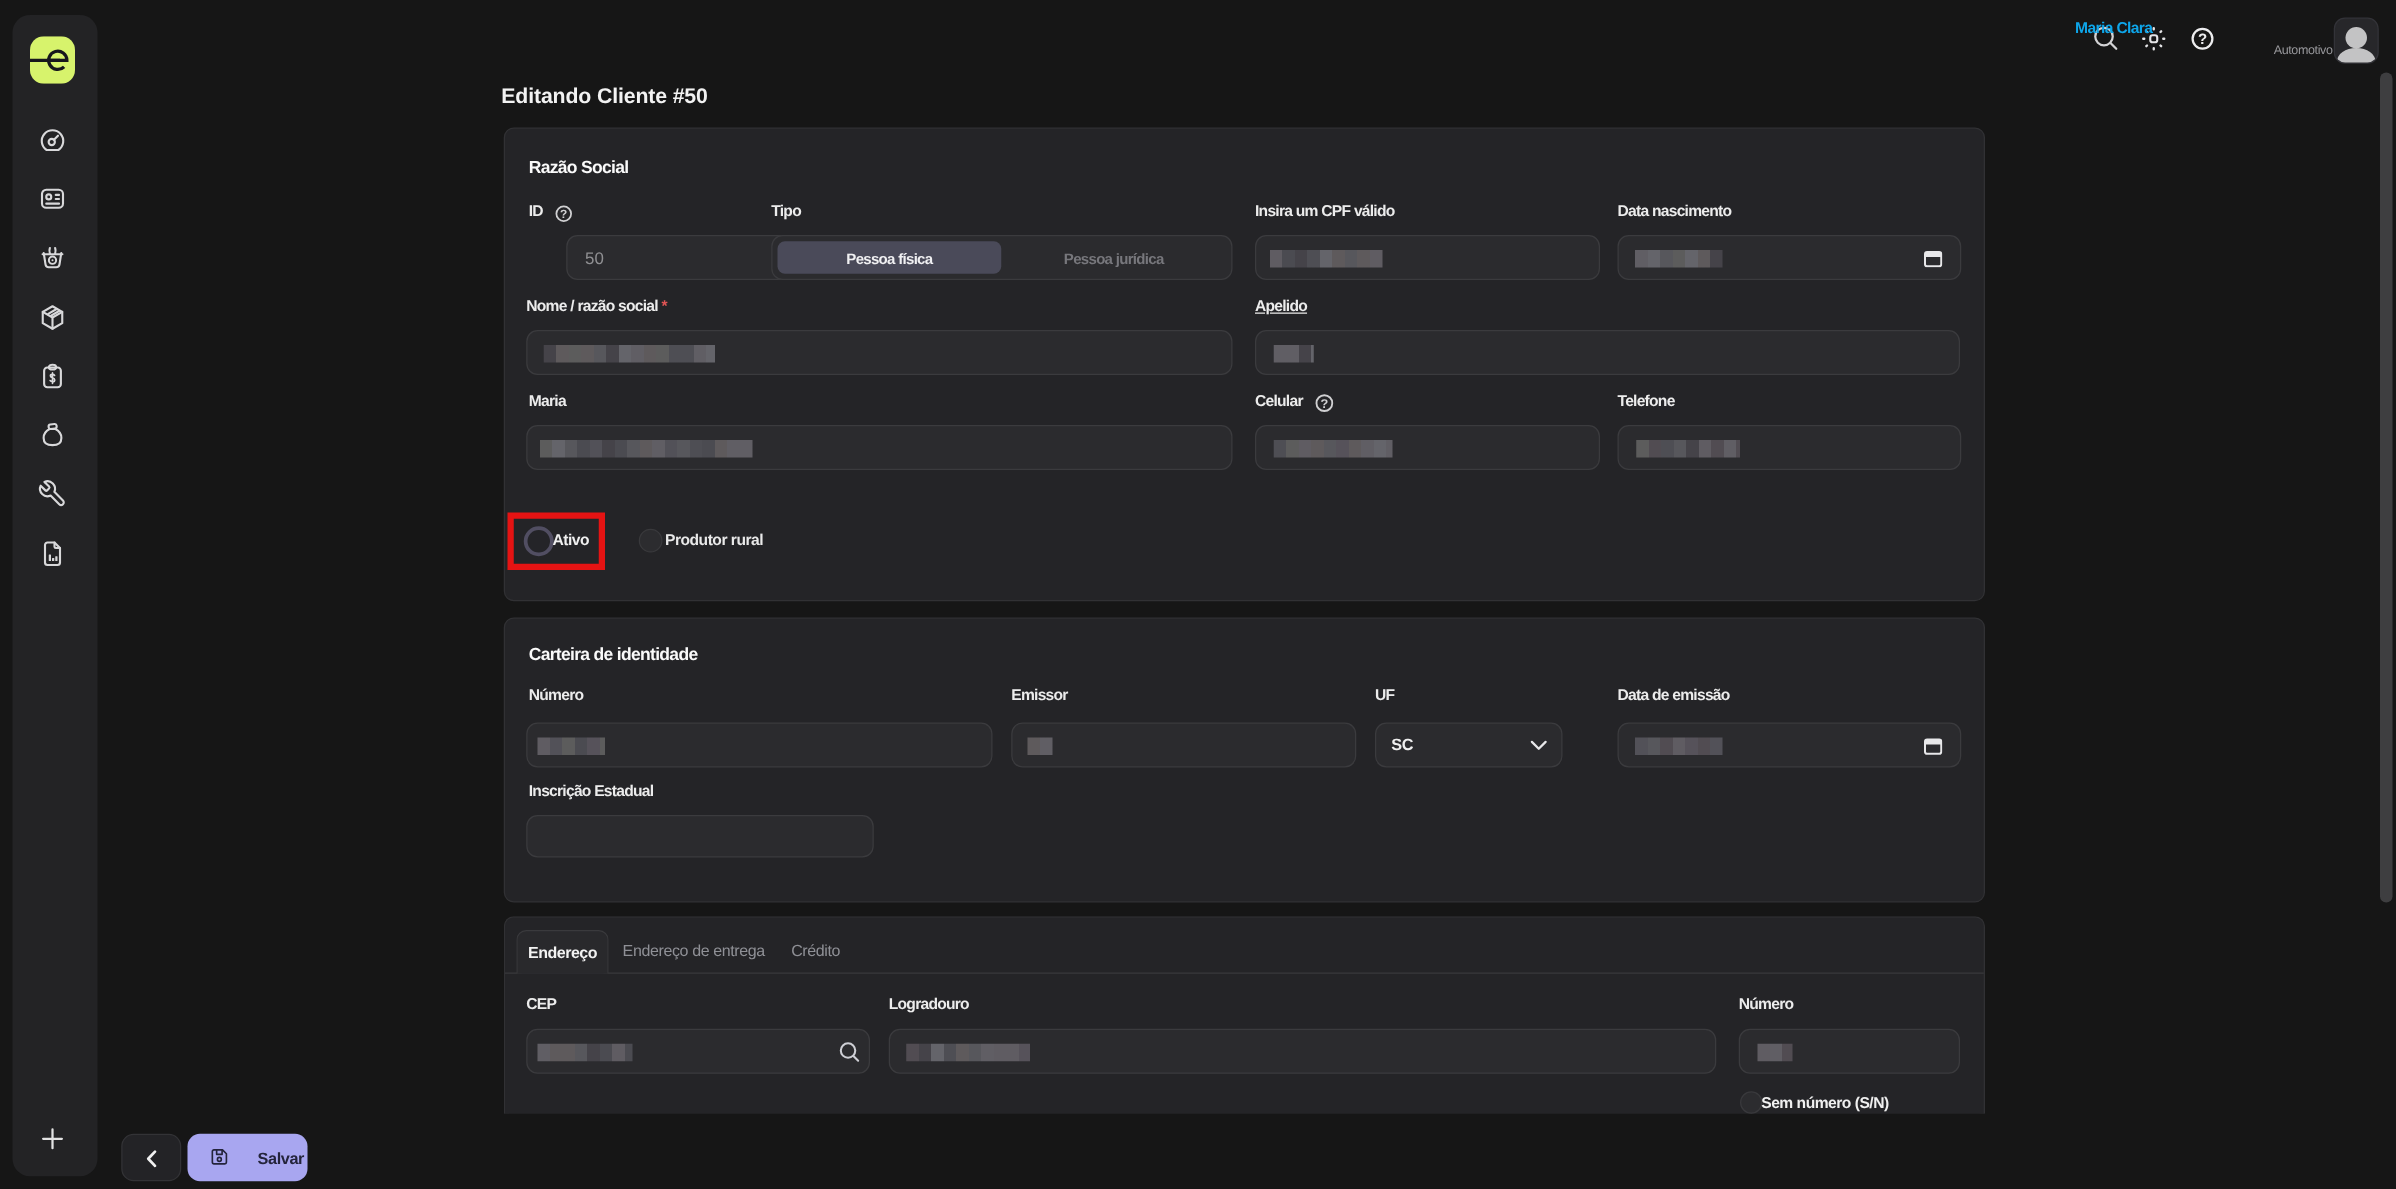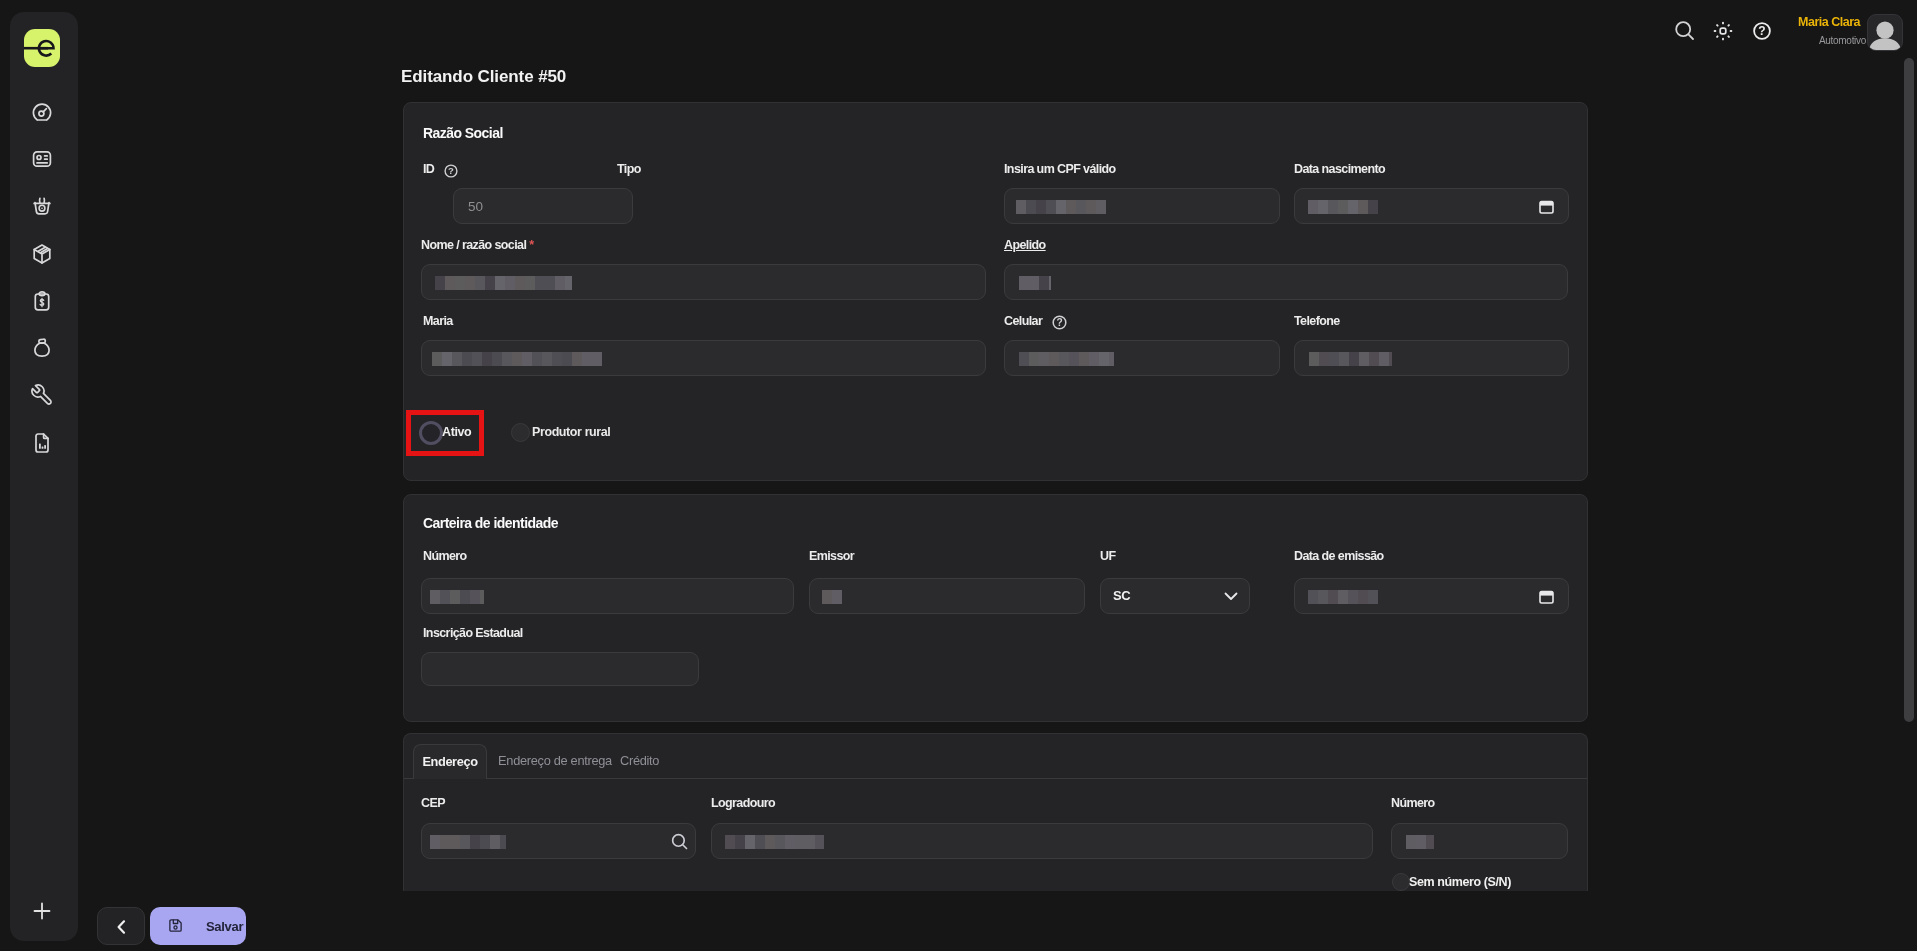--- a/index.html
+++ b/index.html
@@ -111,21 +111,21 @@
     <path d="M11 2.6 V3.4 M11 18.6 V19.4 M2.6 11 H3.4 M18.6 11 H19.4 M5.06 5.06 L5.62 5.62 M16.38 16.38 L16.94 16.94 M16.94 5.06 L16.38 5.62 M5.62 16.38 L5.06 16.94"></path>
   </g>
 </svg></div>
 
 <div class="abs" style="left:1751px;top:20px;">
 <svg width="22" height="22" viewBox="0 0 22 22" fill="none">
   <circle cx="11" cy="11" r="7.9" stroke="#ececee" stroke-width="1.8"></circle>
   <text x="11" y="15.2" text-anchor="middle" font-size="12" font-weight="bold" fill="#ececee" font-family="Liberation Sans">?</text>
 </svg></div>
 
-<div class="abs" style="left:1660px;top:15px;width:200px;text-align:right;font-size:12.5px;font-weight:bold;color:#eab308;letter-spacing:-0.5px;">Maria Clara</div>
+<div class="abs" style="left:1660px;top:15px;width:200px;text-align:left;font-size:12.5px;font-weight:bold;color:#0ea5e9;letter-spacing:-0.5px;">Maria Clara</div>
 <div class="abs" style="left:1666px;top:35px;width:200px;text-align:right;font-size:10px;color:#98989c;letter-spacing:-0.3px;">Automotivo</div>
 
 <div class="abs" style="left:1867px;top:14px;width:36px;height:37px;border-radius:9px;background:#27272a;border:1px solid #333338;overflow:hidden;">
 <svg width="36" height="37" viewBox="0 0 36 37" fill="#c3c3c4" style="margin:-1px 0 0 -1px;">
   <circle cx="18" cy="16.2" r="8.6"></circle>
   <path d="M2 37.5 C2 29 9 24.3 18 24.3 C27 24.3 34 29 34 37.5 Z"></path>
 </svg></div>
 </div>
 
 <div class="abs" style="left:401px;top:67px;font-size:17px;font-weight:bold;color:#f2f2f2;letter-spacing:-0.1px;">Editando Cliente #50</div>
@@ -138,20 +138,24 @@
     <svg width="14" height="14" viewBox="0 0 14 14" fill="none">
       <circle cx="7" cy="7" r="5.9" stroke="#d0d0d2" stroke-width="1.4"></circle>
       <text x="7" y="10.4" text-anchor="middle" font-size="9.5" font-weight="bold" fill="#d0d0d2" font-family="Liberation Sans">?</text>
     </svg></div>
   <div class="lbl" style="left:213px;top:59px;">Tipo</div>
   <div class="lbl" style="left:600px;top:59px;">Insira um CPF válido</div>
   <div class="lbl" style="left:890px;top:59px;">Data nascimento</div>
 
   <div class="inp" style="left:17px;top:85px;width:180px;margin-left:32px;">
     <div class="abs gtxt" style="left:14px;top:10px;font-size:13.5px;">50</div>
+  </div>
+  <div class="inp" style="left:213px;top:85px;width:369px;">
+    <div class="abs" style="left:4px;top:4px;width:179px;height:26px;background:#4a4a59;border-radius:6px;text-align:center;line-height:28px;font-size:12px;font-weight:bold;color:#f0f0f2;letter-spacing:-0.55px;">Pessoa física</div>
+    <div class="abs" style="left:183px;top:4px;width:180px;height:26px;text-align:center;line-height:28px;font-size:12px;font-weight:bold;color:#77777c;letter-spacing:-0.55px;">Pessoa jurídica</div>
   </div>
   <div class="inp" style="left:600px;top:85px;width:276px;">
     <div class="red" style="left:11px;background:linear-gradient(90deg,#5f5c62 0px 10px,#4b4b51 10px 20px,#454349 20px 30px,#4e4e54 30px 40px,#64646a 40px 50px,#5e5a5c 50px 60px,#57575c 60px 70px,#5e5a5c 70px 80px,#5f5c62 80px 90px);width:90px;"></div>
   </div>
   <div class="inp" style="left:890px;top:85px;width:275px;">
     <div class="red" style="left:13px;background:linear-gradient(90deg,#605e64 0px 10px,#64646a 10px 20px,#57575c 20px 30px,#5c5c5c 30px 40px,#64646a 40px 50px,#5e5a5c 50px 60px,#454349 60px 70px);width:70px;"></div>
     <svg class="abs" style="right:14px;top:11px;" width="15" height="14" viewBox="0 0 15 14" fill="none">
       <rect x="1" y="1.6" width="13" height="11.4" rx="1.7" stroke="#e8e8ea" stroke-width="1.6"></rect>
       <path d="M1 1.6 H14 V5.6 H1 Z" fill="#e8e8ea"></path>
     </svg>
@@ -217,21 +221,21 @@
     </svg>
   </div>
   <div class="lbl" style="left:19px;top:131px;">Inscrição Estadual</div>
   <div class="inp" style="left:17px;top:157px;width:278px;height:34px;"></div>
 </div>
 
 <div class="card" id="card3" style="top:733px;height:158px;border-bottom:none;border-radius:8px 8px 0 0;">
   <div class="abs" style="left:0px;top:44px;width:1183px;height:1px;background:#39393c;"></div>
   <div class="abs" style="left:9px;top:10px;width:74px;height:35px;background:#29292c;border:1px solid #3a3a3d;border-bottom:none;border-radius:8px 8px 0 0;text-align:center;line-height:34px;font-size:12.8px;font-weight:bold;color:#f2f2f2;letter-spacing:-0.4px;">Endereço</div>
   <div class="abs" style="left:86px;top:10px;width:130px;height:35px;text-align:center;line-height:34px;font-size:12.8px;color:#8f9096;letter-spacing:-0.3px;">Endereço de entrega</div>
-  <div class="abs" style="left:216px;top:10px;width:65px;height:35px;line-height:34px;font-size:12.8px;color:#8f9096;letter-spacing:-0.3px;">Crédito</div>
+  <div class="abs" style="left:216px;top:10px;width:65px;height:35px;text-align:center;line-height:34px;font-size:12.8px;color:#8f9096;letter-spacing:-0.3px;">Crédito</div>
   <div class="lbl" style="left:17px;top:62px;">CEP</div>
   <div class="lbl" style="left:307px;top:62px;">Logradouro</div>
   <div class="lbl" style="left:987px;top:62px;">Número</div>
   <div class="inp" style="left:17px;top:89px;width:275px;">
     <div class="red" style="left:8px;background:linear-gradient(90deg,#605e64 0px 10px,#5e5a5c 10px 20px,#5e5a5c 20px 30px,#57575c 30px 40px,#454349 40px 50px,#4b4b51 50px 60px,#5f5c62 60px 70px,#4b4b51 70px 76px);width:76px;"></div>
     <svg class="abs" style="right:6px;top:8px;" width="19" height="19" viewBox="0 0 23 23" fill="none" stroke="#cdced4" stroke-width="2" stroke-linecap="round">
       <circle cx="10.2" cy="10.2" r="7"></circle>
       <path d="M15.4 15.4 L20 20"></path>
     </svg>
   </div>

